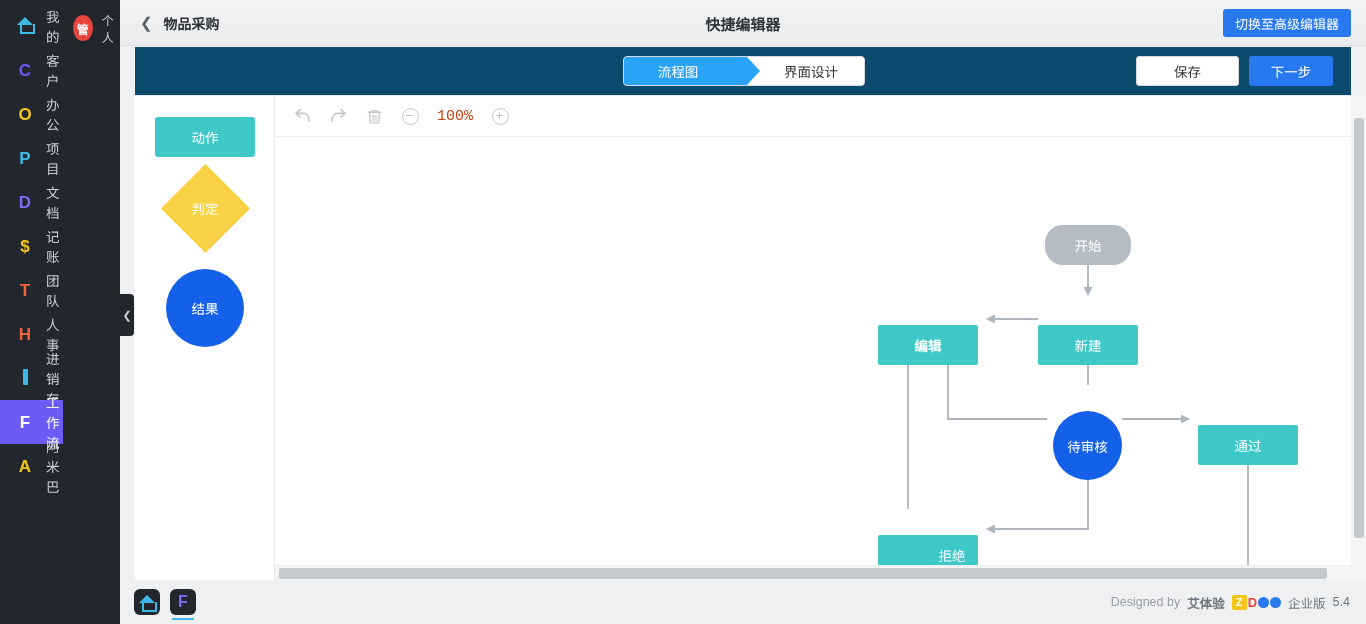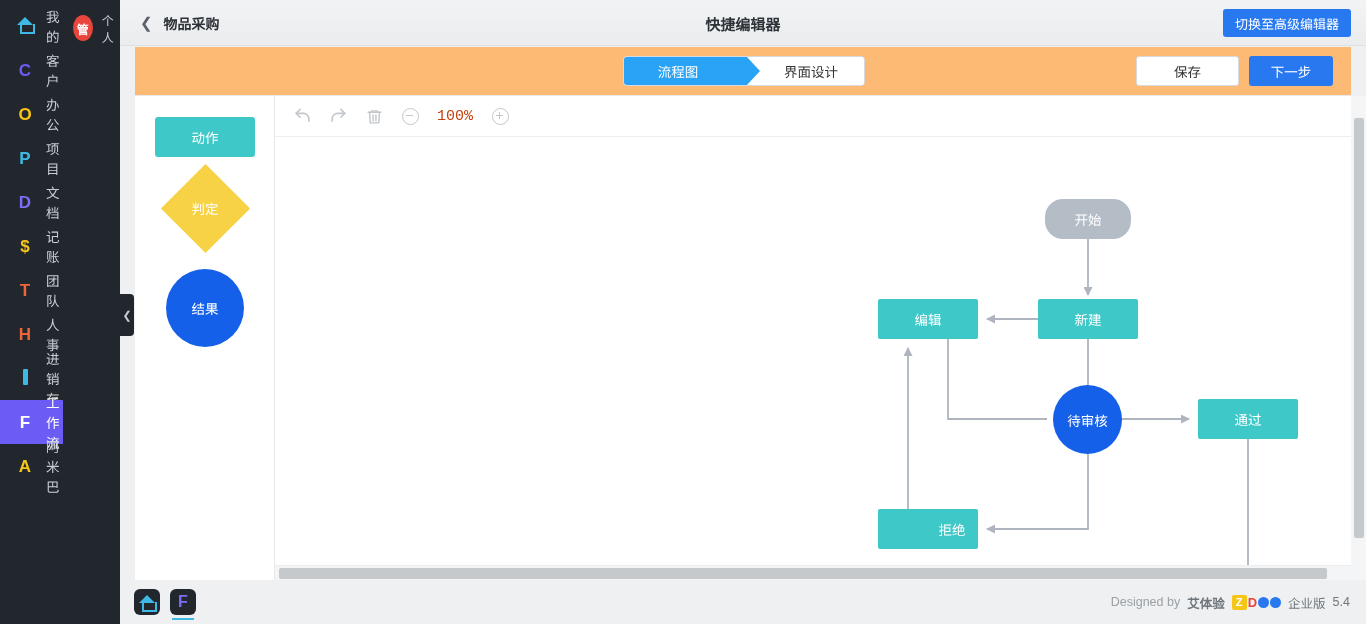--- a/index.html
+++ b/index.html
@@ -85,21 +85,21 @@
   .adv-btn {
     position:absolute; right:15px; top:9px; height:28px; padding:0 12px;
     background:#2878f0; color:#fff; border:none; border-radius:3px;
     font-size:13px; font-family:inherit; cursor:pointer;
     display:flex; align-items:center;
   }
 
   
   .actionbar {
     position:absolute; left:135px; top:47px; width:1216px; height:49px;
-    background:#fdba74; border-bottom:1px solid #e7e9eb;
+    background:#0c4a6e; border-bottom:1px solid #e7e9eb;
   }
   .tabs {
     position:absolute; left:488px; top:9px; height:30px;
     display:flex; border:1px solid #d6d9dd; border-radius:4px; overflow:hidden;
     background:#fff;
   }
   .tab {
     display:flex; align-items:center; justify-content:center;
     font-size:13.5px; cursor:pointer; position:relative;
   }
@@ -181,21 +181,21 @@
   }
   .circle-btn.plus:after {
     content:""; position:absolute; left:6.2px; top:3px; width:1.6px;
     height:7.5px; background:#c2c7cc;
   }
 
   .canvas-viewport { position:relative; height:443px; overflow:hidden; background:#fff; }
   .diagram { position:absolute; left:0; top:0; width:1076px; height:443px; }
 
   .node { position:absolute; display:flex; align-items:center;
-          justify-content:center; color:#fff; font-size:13.5px; cursor:move; }
+          justify-content:center; color:#fff; font-size:13.5px; cursor:move;margin-top:26px; }
   .n-teal { background:#3fc8c8; border-radius:2px; }
   .n-gray { background:#b4bcc6; border-radius:18px; }
   .n-blue { background:#1560e8; border-radius:50%; }
 
   .hscroll {
     position:absolute; left:0; bottom:0; width:1076px; height:15px;
     background:#f4f5f6; border-top:1px solid #eceef0;
   }
   .hscroll-thumb {
     position:absolute; left:4px; top:2px; width:1048px; height:11px;
@@ -408,21 +408,21 @@
               <path d="M633,372 L633,211" marker-end="url(#arw)"></path>
 
               <path d="M973,302 L973,444" marker-end="url(#arw)"></path>
             </g>
           </svg>
 
           <div class="node n-gray" style="left:770px;top:62px;width:86px;height:40px;">开始</div>
 
           <div class="node n-teal" style="left:763px;top:162px;width:100px;height:40px;">新建</div>
 
-          <div class="node n-teal" style="left:603px;top:162px;width:100px;height:40px;">编辑</div>
+          <div class="node n-teal" style="left:603px;top:162px;width:100px;height:40px;font-weight:bold;">编辑</div>
 
           <div class="node n-blue" style="left:778px;top:248px;width:69px;height:69px;">待审核</div>
 
           <div class="node n-teal" style="left:923px;top:262px;width:100px;height:40px;">通过</div>
 
           <div class="node n-teal" style="left:603px;top:372px;width:100px;height:40px;padding-left:48px;">拒绝</div>
 
         </div>
 
         <div class="hscroll">

